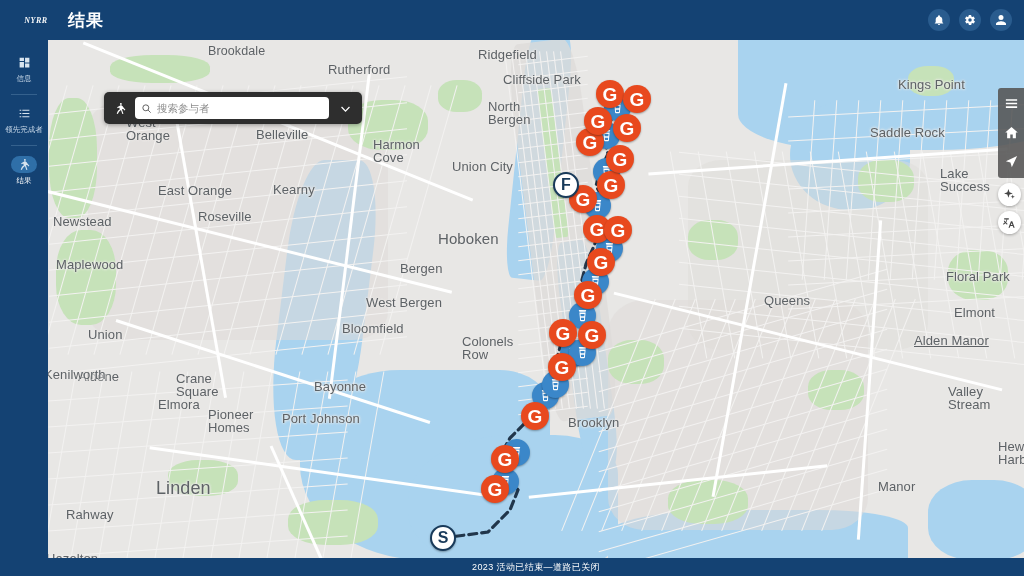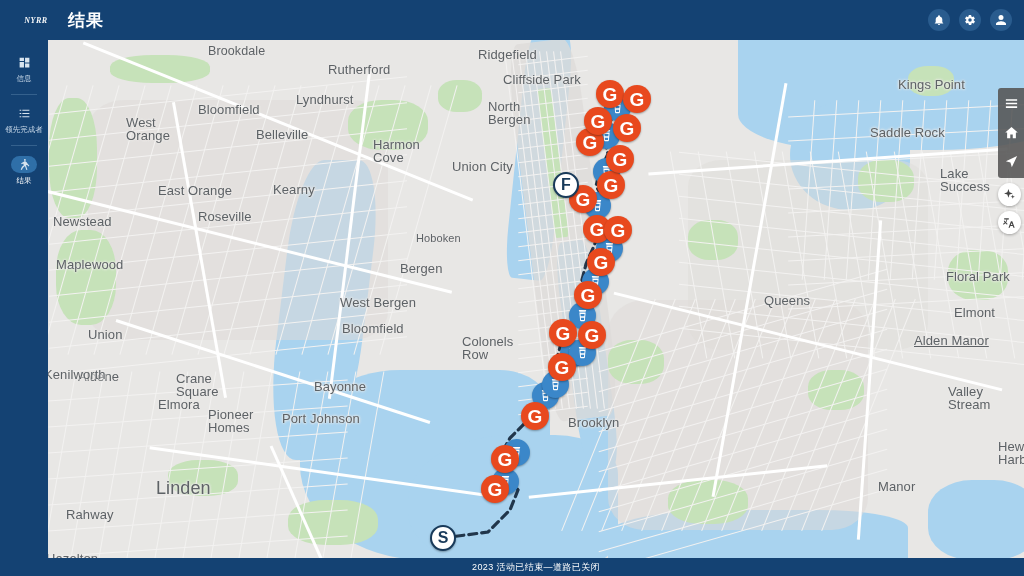--- a/index.html
+++ b/index.html
@@ -426,25 +426,25 @@
           <div class="maplabel" style="left: 822px; top: 86px; font-size: 13px;">Saddle Rock</div>
           <div class="maplabel" style="left: 325px; top: 98px; font-size: 13px;">Harmon
 Cove</div>
           <div class="maplabel" style="left: 404px; top: 120px; font-size: 13px;">Union City</div>
           <div class="maplabel" style="left: 892px; top: 127px; font-size: 13px;">Lake
 Success</div>
           <div class="maplabel" style="left: 110px; top: 144px; font-size: 13px;">East Orange</div>
           <div class="maplabel" style="left: 225px; top: 143px; font-size: 13px;">Kearny</div>
           <div class="maplabel" style="left: 5px; top: 175px; font-size: 13px;">Newstead</div>
           <div class="maplabel" style="left: 150px; top: 170px; font-size: 13px;">Roseville</div>
-          <div class="maplabel" style="left: 368px; top: 192px; font-size: 11px;">Hoboken</div>
+          <div class="maplabel" style="left: 390px; top: 192px; font-size: 15px;">Hoboken</div>
           <div class="maplabel" style="left: 8px; top: 218px; font-size: 13px;">Maplewood</div>
           <div class="maplabel" style="left: 352px; top: 222px; font-size: 13px;">Bergen</div>
           <div class="maplabel" style="left: 898px; top: 230px; font-size: 13px;">Floral Park</div>
-          <div class="maplabel" style="left: 292px; top: 256px; font-size: 13px;">West Bergen</div>
+          <div class="maplabel" style="left: 318px; top: 256px; font-size: 13px;">West Bergen</div>
           <div class="maplabel" style="left: 716px; top: 254px; font-size: 13px;">Queens</div>
           <div class="maplabel" style="left: 906px; top: 266px; font-size: 13px;">Elmont</div>
           <div class="maplabel" style="left: 294px; top: 282px; font-size: 13px;">Bloomfield</div>
           <div class="maplabel" style="left: 40px; top: 288px; font-size: 13px;">Union</div>
           <div class="maplabel" style="left: 414px; top: 295px; font-size: 13px;">Colonels
 Row</div>
           <div class="maplabel" style="left: 866px; top: 294px; font-size: 13px; text-decoration: underline;">Alden Manor</div>
           <div class="maplabel" style="left: 128px; top: 332px; font-size: 13px;">Crane
 Square</div>
           <div class="maplabel" style="left: 30px; top: 330px; font-size: 13px;">Aldene</div>
@@ -558,20 +558,39 @@
           <div class="marker svc" style="left: 556px; top: 54px;">
             <svg viewBox="0 0 24 24">
               <path d="M6 3h12l-1 3H7zM7 7h10l-1.2 13a1.4 1.4 0 0 1-1.4 1.2H9.6A1.4 1.4 0 0 1 8.2 20zm1.7 2.4.35 3.6h5.9l.35-3.6zm.6 6 .35 3.6h4.7l.35-3.6z"></path>
             </svg>
           </div>
           <div class="marker g" style="left: 548px; top: 40px;">G</div>
           <div class="marker g" style="left: 575px; top: 45px;">G</div>
         </div>
     </div>
 
+    <div id="searchbar">
+      <div id="runner-badge">
+        <svg viewBox="0 0 24 24">
+            <path d="M14.5 3.5a1.8 1.8 0 1 1-1.8-1.8 1.8 1.8 0 0 1 1.8 1.8zM9.1 8 5.8 9.8l1 1.9L9.6 10l1.1 3.2-3.4 3.1L5 21.3l2 .9 2.2-4.3 3.6-3 1.5 4.2 1.1 3.1 2-.7-1.1-3.2-1.7-5L17 13l2.5 2.7 1.5-1.4-2.8-3-2.3-3.4-3-2.3-3.8 2.4z"></path>
+          </svg>
+      </div>
+      <div id="search-field">
+        <svg viewBox="0 0 24 24">
+            <circle cx="10.5" cy="10.5" r="6.5"></circle>
+            <line x1="15.5" y1="15.5" x2="21" y2="21"></line>
+          </svg>
+        <input id="search-input" type="text" placeholder="搜索参与者" style="">
+      </div>
+      <div id="search-chevron">
+        <svg viewBox="0 0 24 24">
+            <path d="M5.5 8.5 12 15.2l6.5-6.7 1.6 1.6L12 18.4 3.9 10.1z"></path>
+          </svg>
+      </div>
+    </div>
 
     <div id="map-controls">
       <div id="ctrl-stack">
         <div class="ctrl-btn">
           <svg viewBox="0 0 24 24" width="15" height="15">
               <path d="M3 5h18v2.6H3zm0 5.7h18v2.6H3zm0 5.7h18V19H3z"></path>
             </svg>
         </div>
         <div class="ctrl-btn">
           <svg viewBox="0 0 24 24" width="15" height="15">

